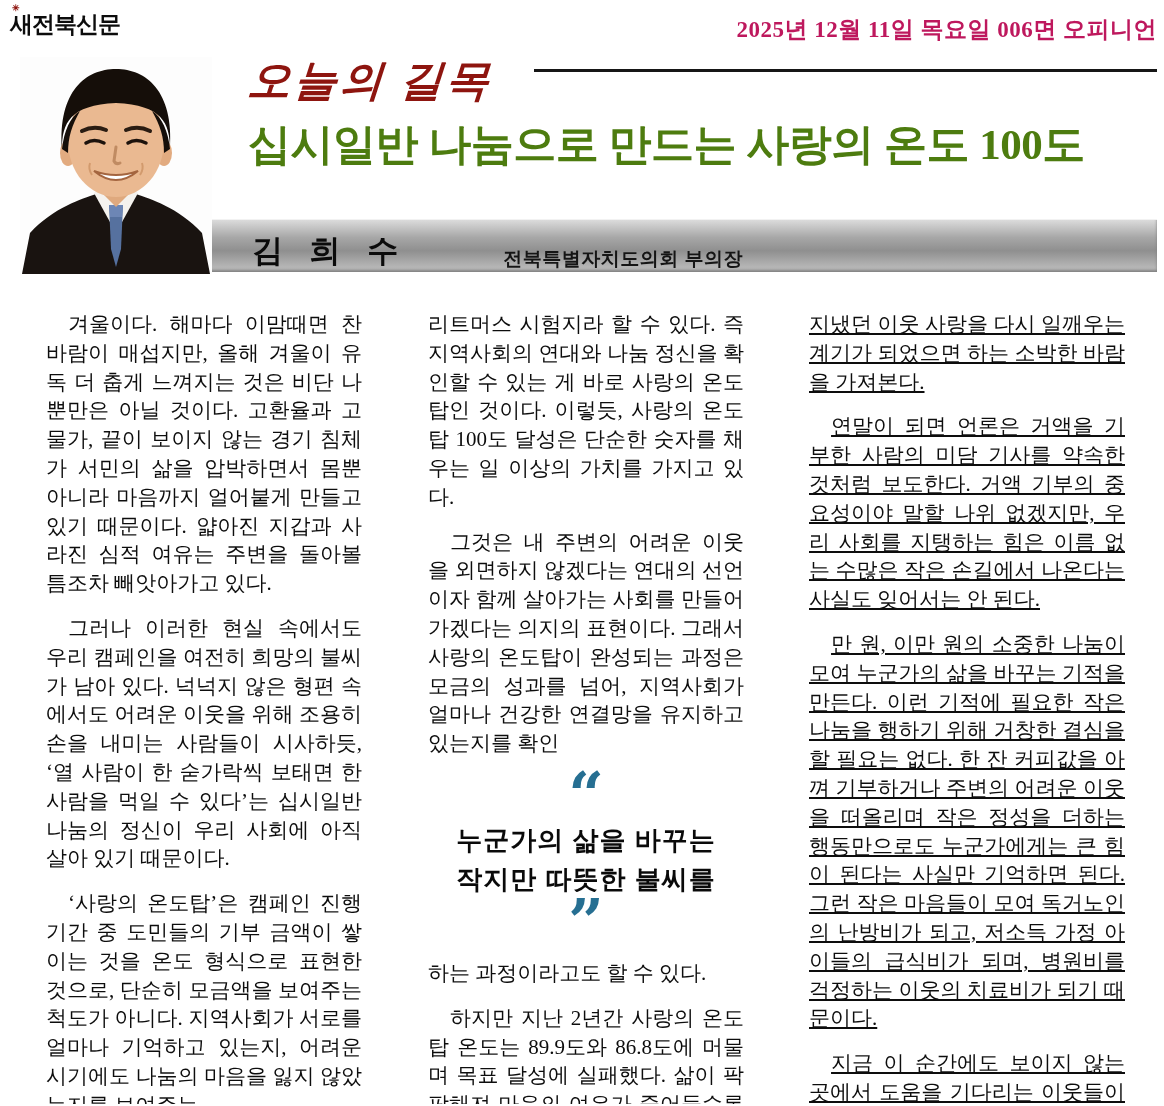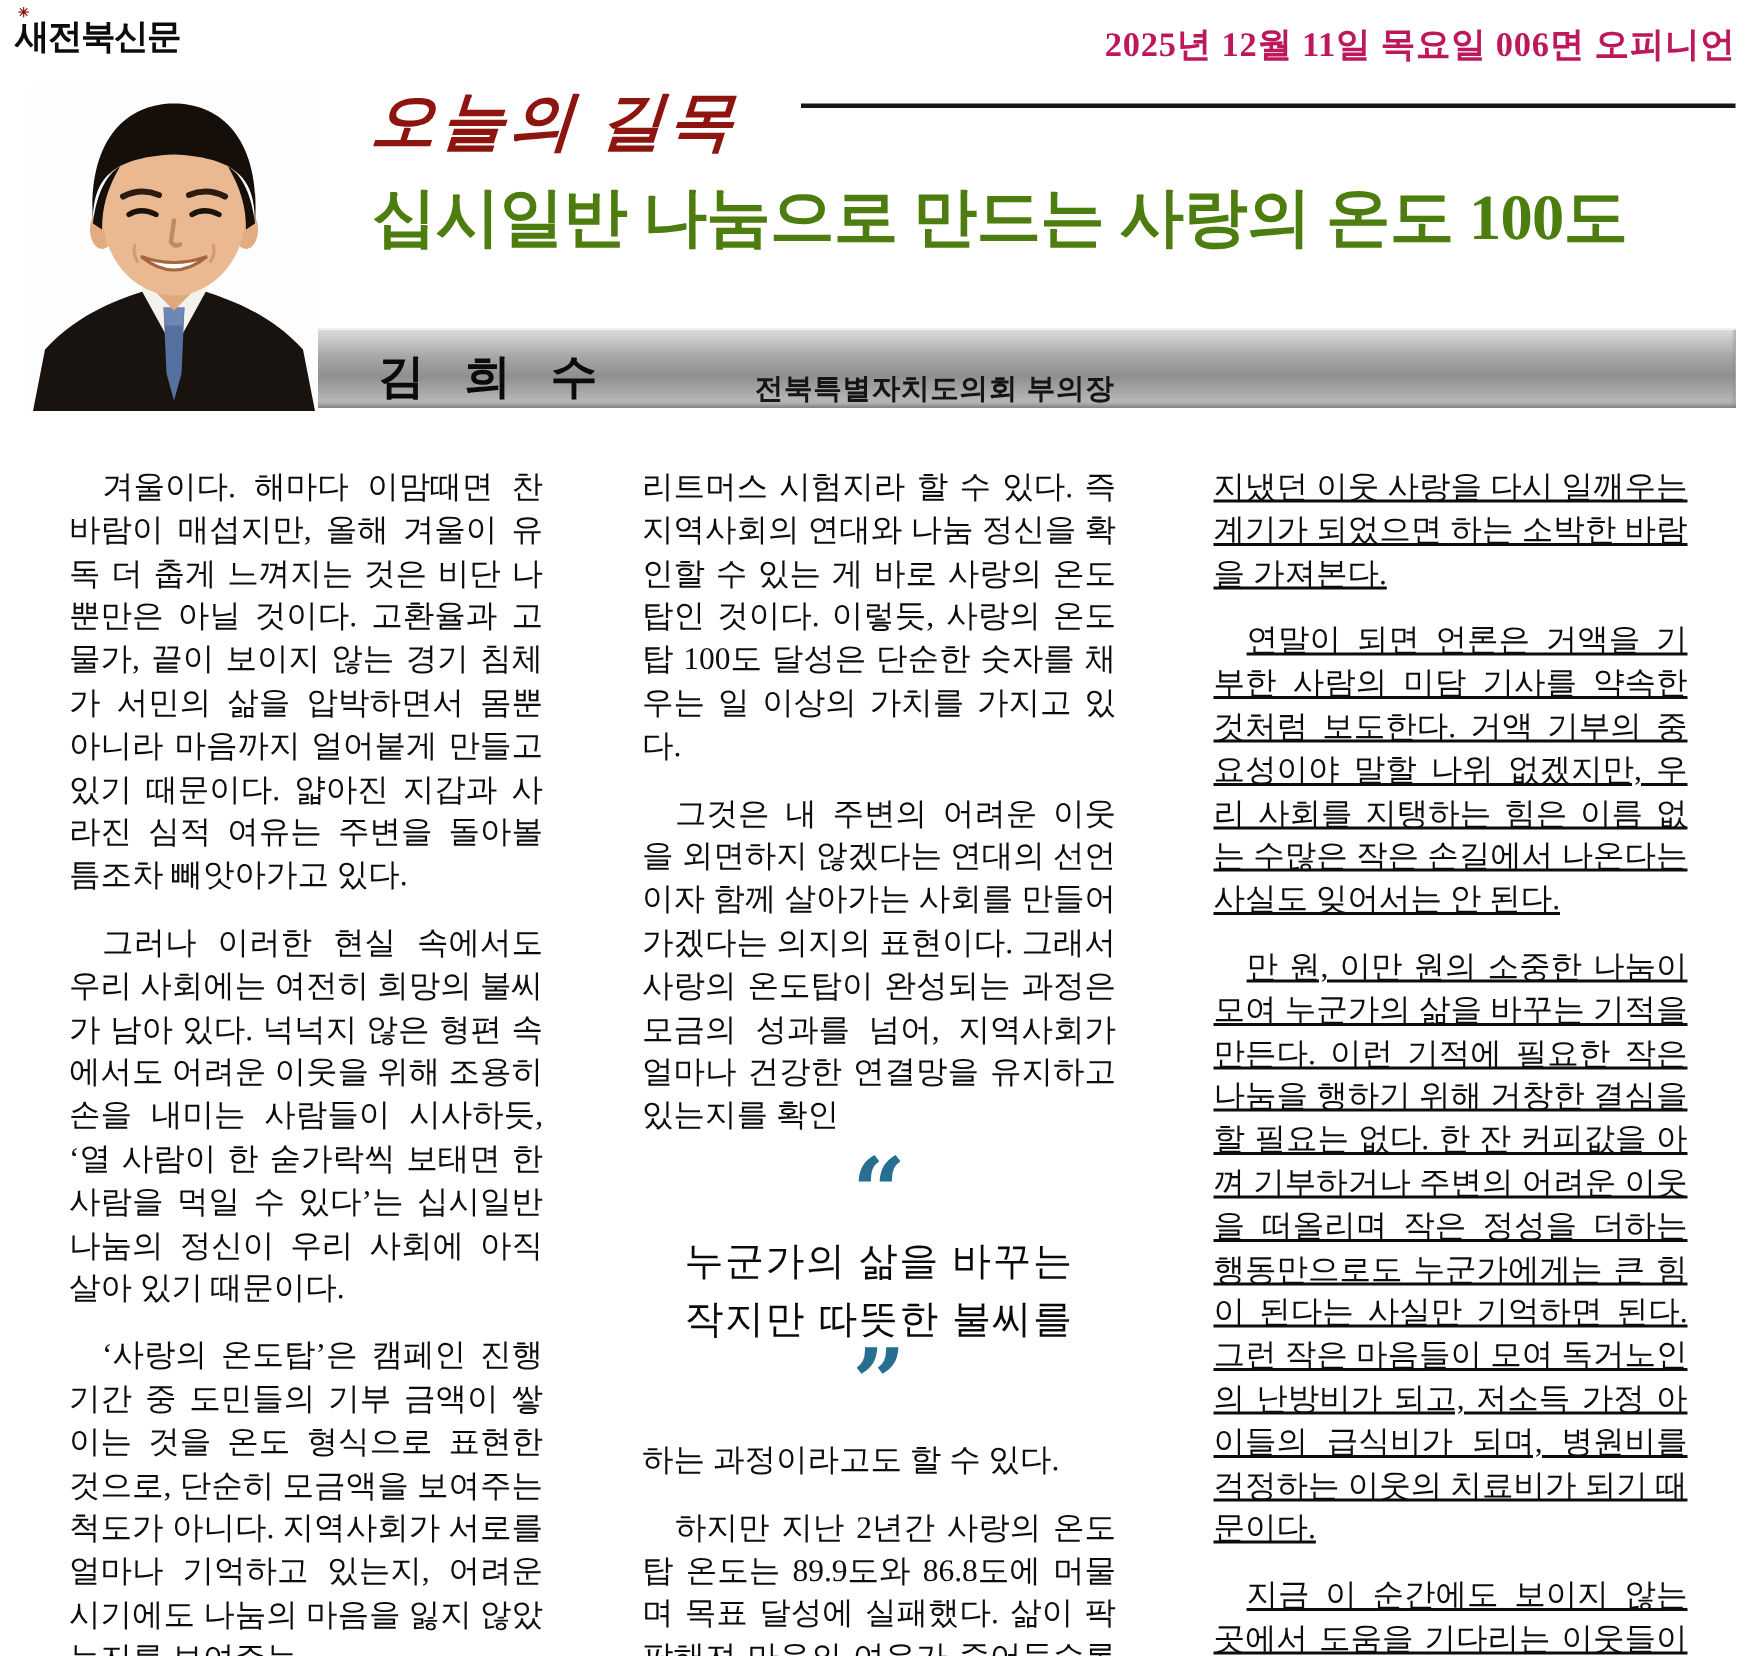--- a/index.html
+++ b/index.html
@@ -35,21 +35,21 @@
   
   .col{position:absolute;top:294px;width:348px;height:810px;overflow:hidden;
        font-size:21px;line-height:28.8px;text-align:justify;word-break:break-all;color:#0d0d0d;}
   #col-0{left:30px;} #col-1{left:412px;} #col-2{left:793px;text-decoration:underline;}
   .para{margin:16px;}
   .para.indent{text-indent:1.05em;}
   
   .pullquote{text-align:center;padding:2px 0 0 0;}
   .pq-mark{font-family:"DejaVu Serif",serif;font-weight:bold;color:var(--quote-teal,#266f92);
            font-size:62px;line-height:38px;height:40px;}
-  .pq-line{font-family:"Liberation Sans",sans-serif;font-weight:normal;font-size:26px;
+  .pq-line{font-family:"Liberation Sans",sans-serif;font-weight:bold;font-size:26px;
            line-height:30px;margin:9px 0;letter-spacing:1px;color:#0a0a0a;text-indent:0;}
 </style>
 </head>
 <body>
 
 <div class="page">
 
   <div class="logo">
     <span class="logo-mark">✳</span>
     <span>새전북신문</span>
@@ -99,21 +99,21 @@
 
   <h1 class="headline">십시일반 나눔으로 만드는 사랑의 온도 100도</h1>
 
   <div class="byline-bar">
     <span class="author-name">김 희 수</span>
     <span class="author-title">전북특별자치도의회 부의장</span>
   </div>
 
   <div id="col-0" class="col">
       <p class="para indent">겨울이다. 해마다 이맘때면 찬바람이 매섭지만, 올해 겨울이 유독 더 춥게 느껴지는 것은 비단 나뿐만은 아닐 것이다. 고환율과 고물가, 끝이 보이지 않는 경기 침체가 서민의 삶을 압박하면서 몸뿐 아니라 마음까지 얼어붙게 만들고 있기 때문이다. 얇아진 지갑과 사라진 심적 여유는 주변을 돌아볼 틈조차 빼앗아가고 있다.</p>
-      <p class="para indent">그러나 이러한 현실 속에서도 우리 사회에는 여전히 희망의 불씨가 남아 있다. 넉넉지 않은 형편 속에서도 어려운 이웃을 위해 조용히 손을 내미는 사람들이 시사하듯, ‘열 사람이 한 숟가락씩 보태면 한 사람을 먹일 수 있다’는 십시일반 나눔의 정신이 우리 사회에 아직 살아 있기 때문이다.</p>
+      <p class="para indent">그러나 이러한 현실 속에서도 우리 캠페인을 여전히 희망의 불씨가 남아 있다. 넉넉지 않은 형편 속에서도 어려운 이웃을 위해 조용히 손을 내미는 사람들이 시사하듯, ‘열 사람이 한 숟가락씩 보태면 한 사람을 먹일 수 있다’는 십시일반 나눔의 정신이 우리 사회에 아직 살아 있기 때문이다.</p>
       <p class="para indent">‘사랑의 온도탑’은 캠페인 진행 기간 중 도민들의 기부 금액이 쌓이는 것을 온도 형식으로 표현한 것으로, 단순히 모금액을 보여주는 척도가 아니다. 지역사회가 서로를 얼마나 기억하고 있는지, 어려운 시기에도 나눔의 마음을 잃지 않았는지를 보여주는</p>
     </div>
   <div id="col-1" class="col">
       <p class="para">리트머스 시험지라 할 수 있다. 즉 지역사회의 연대와 나눔 정신을 확인할 수 있는 게 바로 사랑의 온도탑인 것이다. 이렇듯, 사랑의 온도탑 100도 달성은 단순한 숫자를 채우는 일 이상의 가치를 가지고 있다.</p>
       <p class="para indent">그것은 내 주변의 어려운 이웃을 외면하지 않겠다는 연대의 선언이자 함께 살아가는 사회를 만들어가겠다는 의지의 표현이다. 그래서 사랑의 온도탑이 완성되는 과정은 모금의 성과를 넘어, 지역사회가 얼마나 건강한 연결망을 유지하고 있는지를 확인</p>
       <div class="pullquote">
         <div class="pq-mark">“</div>
         <div class="pq-line">누군가의 삶을 바꾸는</div>
         <div class="pq-line">작지만 따뜻한 불씨를</div>
         <div class="pq-mark">”</div>

